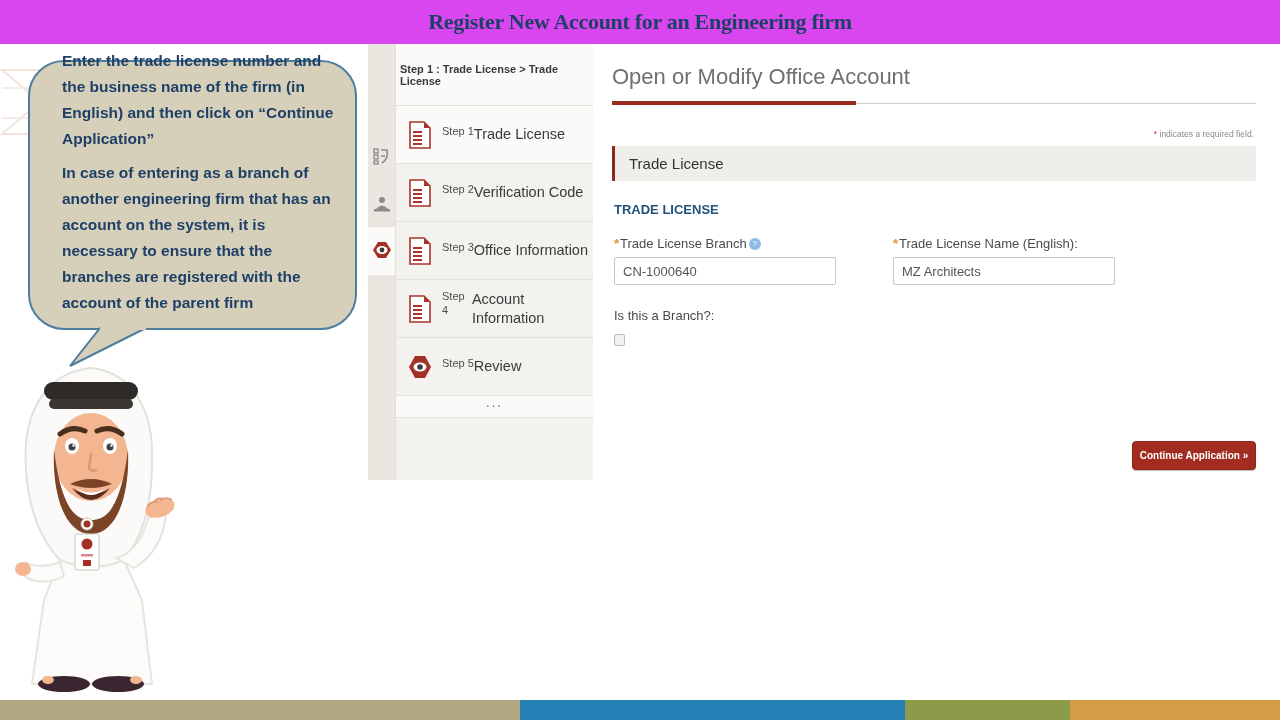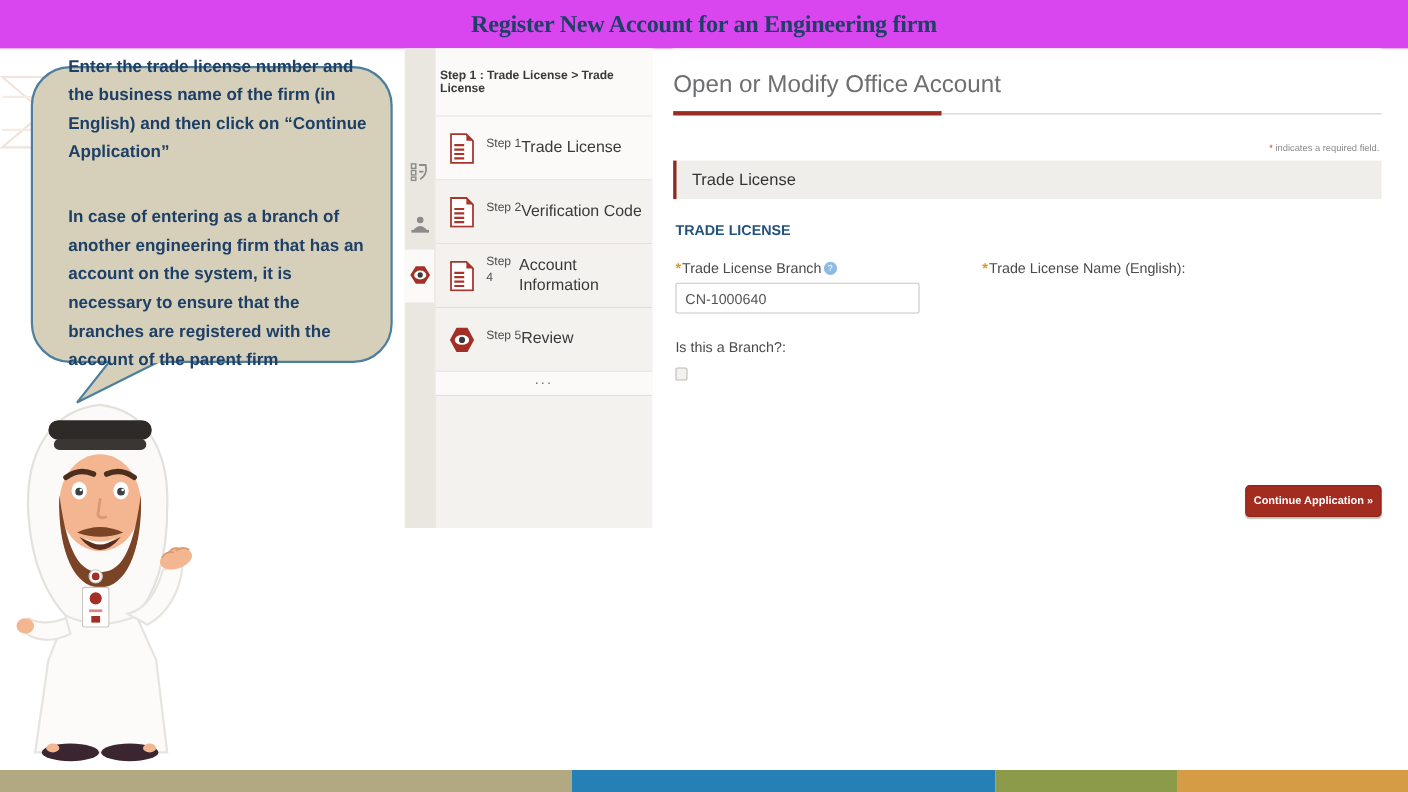--- a/index.html
+++ b/index.html
@@ -16,21 +16,21 @@
   
   .chevron-decor{position:absolute;left:0;top:58px;}
 
   
   .bubble{position:absolute;left:28px;top:60px;width:329px;height:270px;background:#d6d0ba;
           border:2px solid #4d7e9e;border-radius:36px;}
   .bubble-tail{position:absolute;left:58px;top:326px;}
   .bubble-text{position:absolute;left:62px;top:48px;width:276px;z-index:3;
           font-family:Liberation Sans, sans-serif;font-weight:bold;font-size:15.5px;
           line-height:26px;color:#1e3f66;}
-  .bubble-text .para2{margin-top:33px;}
+  .bubble-text .para2{margin-top:8px;}
 
   
   .rail{position:absolute;left:368px;top:44px;width:27px;height:436px;background:#eae7e0;}
   .rail-highlight{position:absolute;left:0;top:183px;width:27px;height:48px;background:#fbfaf8;}
   .rail-icon{position:absolute;left:0;width:27px;height:24px;display:flex;align-items:center;
           justify-content:center;cursor:pointer;}
 
   
   .wizard{position:absolute;left:395px;top:44px;width:198px;height:436px;background:#f4f2ef;
           border-left:1px solid #e3e0db;}
@@ -221,33 +221,49 @@
             <line x1="5" y1="19" x2="14" y2="19"></line>
             <line x1="5" y1="23" x2="14" y2="23"></line>
           </g>
       </svg>
       <div class="step-texts">
         <span class="step-num">Step 2</span>
         <span class="step-label">Verification Code</span>
       </div>
     </div>
 
-
     <div class="step-row">
       <svg class="step-icon" viewBox="0 0 24 28">
         <path d="M2,1 L16,1 L22,7 L22,27 L2,27 Z" fill="#ffffff" stroke="#a8342a" stroke-width="1.6"></path>
         <path d="M16,1 L16,7 L22,7 Z" fill="#a8342a"></path>
         <g stroke="#a8342a" stroke-width="2">
             <line x1="5" y1="11" x2="14" y2="11"></line>
             <line x1="5" y1="15" x2="14" y2="15"></line>
             <line x1="5" y1="19" x2="14" y2="19"></line>
             <line x1="5" y1="23" x2="14" y2="23"></line>
           </g>
       </svg>
       <div class="step-texts">
+        <span class="step-num">Step 3</span>
+        <span class="step-label">Office Information</span>
+      </div>
+    </div>
+
+    <div class="step-row">
+      <svg class="step-icon" viewBox="0 0 24 28">
+        <path d="M2,1 L16,1 L22,7 L22,27 L2,27 Z" fill="#ffffff" stroke="#a8342a" stroke-width="1.6"></path>
+        <path d="M16,1 L16,7 L22,7 Z" fill="#a8342a"></path>
+        <g stroke="#a8342a" stroke-width="2">
+            <line x1="5" y1="11" x2="14" y2="11"></line>
+            <line x1="5" y1="15" x2="14" y2="15"></line>
+            <line x1="5" y1="19" x2="14" y2="19"></line>
+            <line x1="5" y1="23" x2="14" y2="23"></line>
+          </g>
+      </svg>
+      <div class="step-texts">
         <span class="step-num">Step 4</span>
         <span class="step-label">Account Information</span>
       </div>
     </div>
 
     <div class="step-row">
       <svg class="step-icon" viewBox="0 0 24 28">
         <path d="M7,3 L17,3 L23,14 L17,25 L7,25 L1,14 Z" fill="#a33027"></path>
         <ellipse cx="12" cy="14" rx="6.5" ry="4.5" fill="#ffffff"></ellipse>
         <circle cx="12" cy="14" r="2.8" fill="#3a3a3a"></circle>
@@ -284,20 +300,21 @@
           <span class="help-dot">?</span>
       </div>
       <input type="text" value="CN-1000640" style="">
     </div>
 
     <div class="field f2">
       <div class="field-label">
         <span class="ast-o">*</span>
           <span>Trade License Name (English):</span>
       </div>
+      <input type="text" value="MZ Architects" style="">
     </div>
 
     <div class="branch-label">Is this a Branch?:</div>
     <div class="branch-box"></div>
 
     <div class="continue-btn">Continue Application »</div>
   </div>
 
   <div class="stripes">
     <div class="s1"></div>

